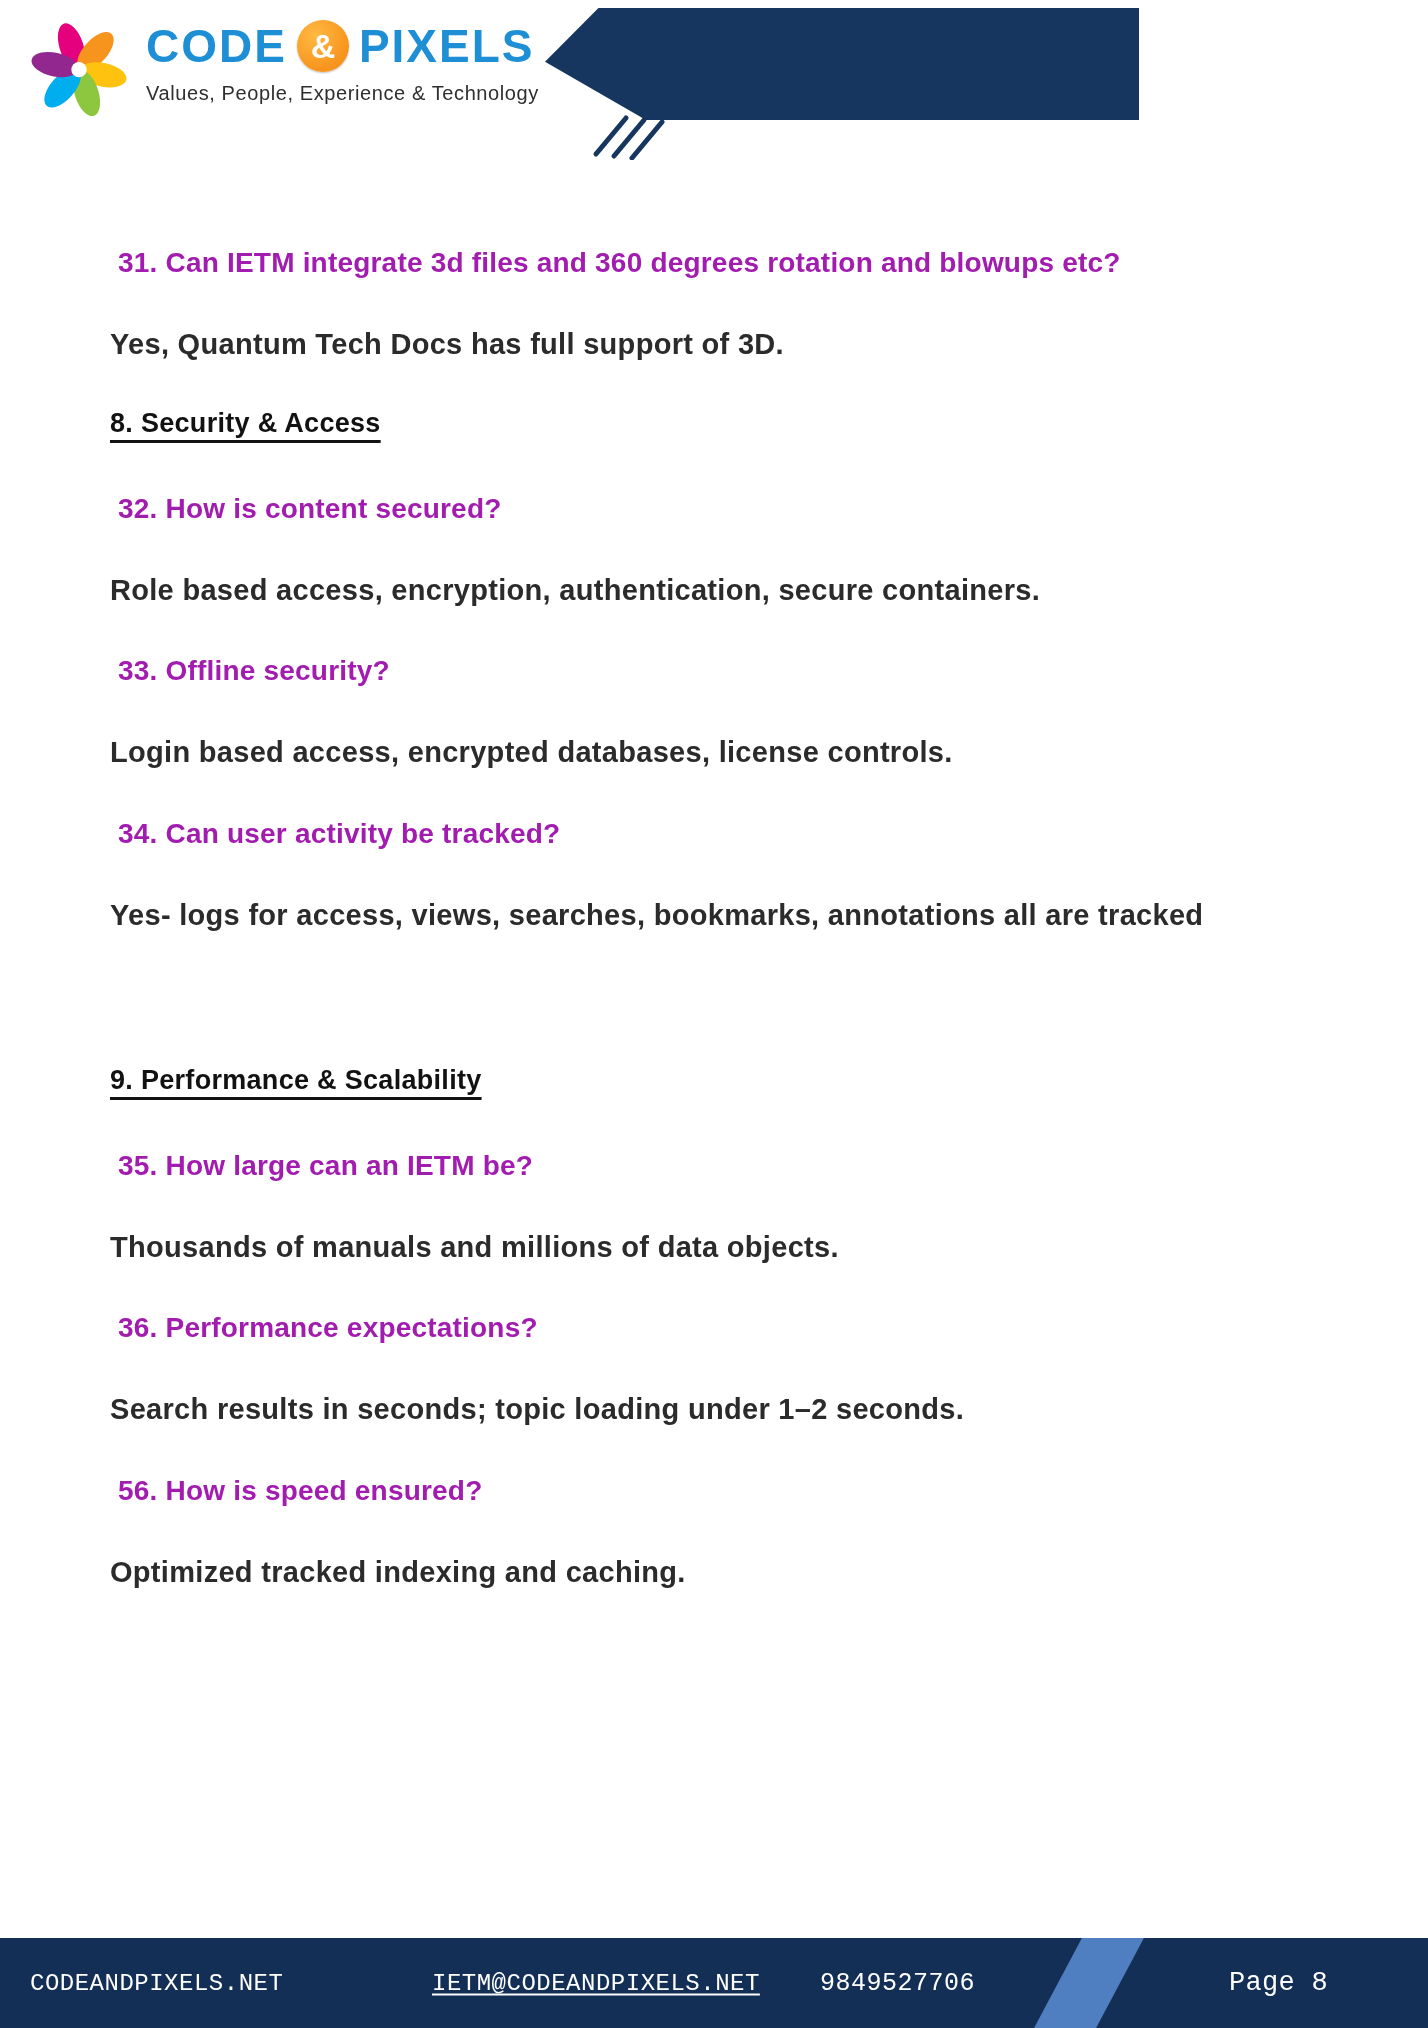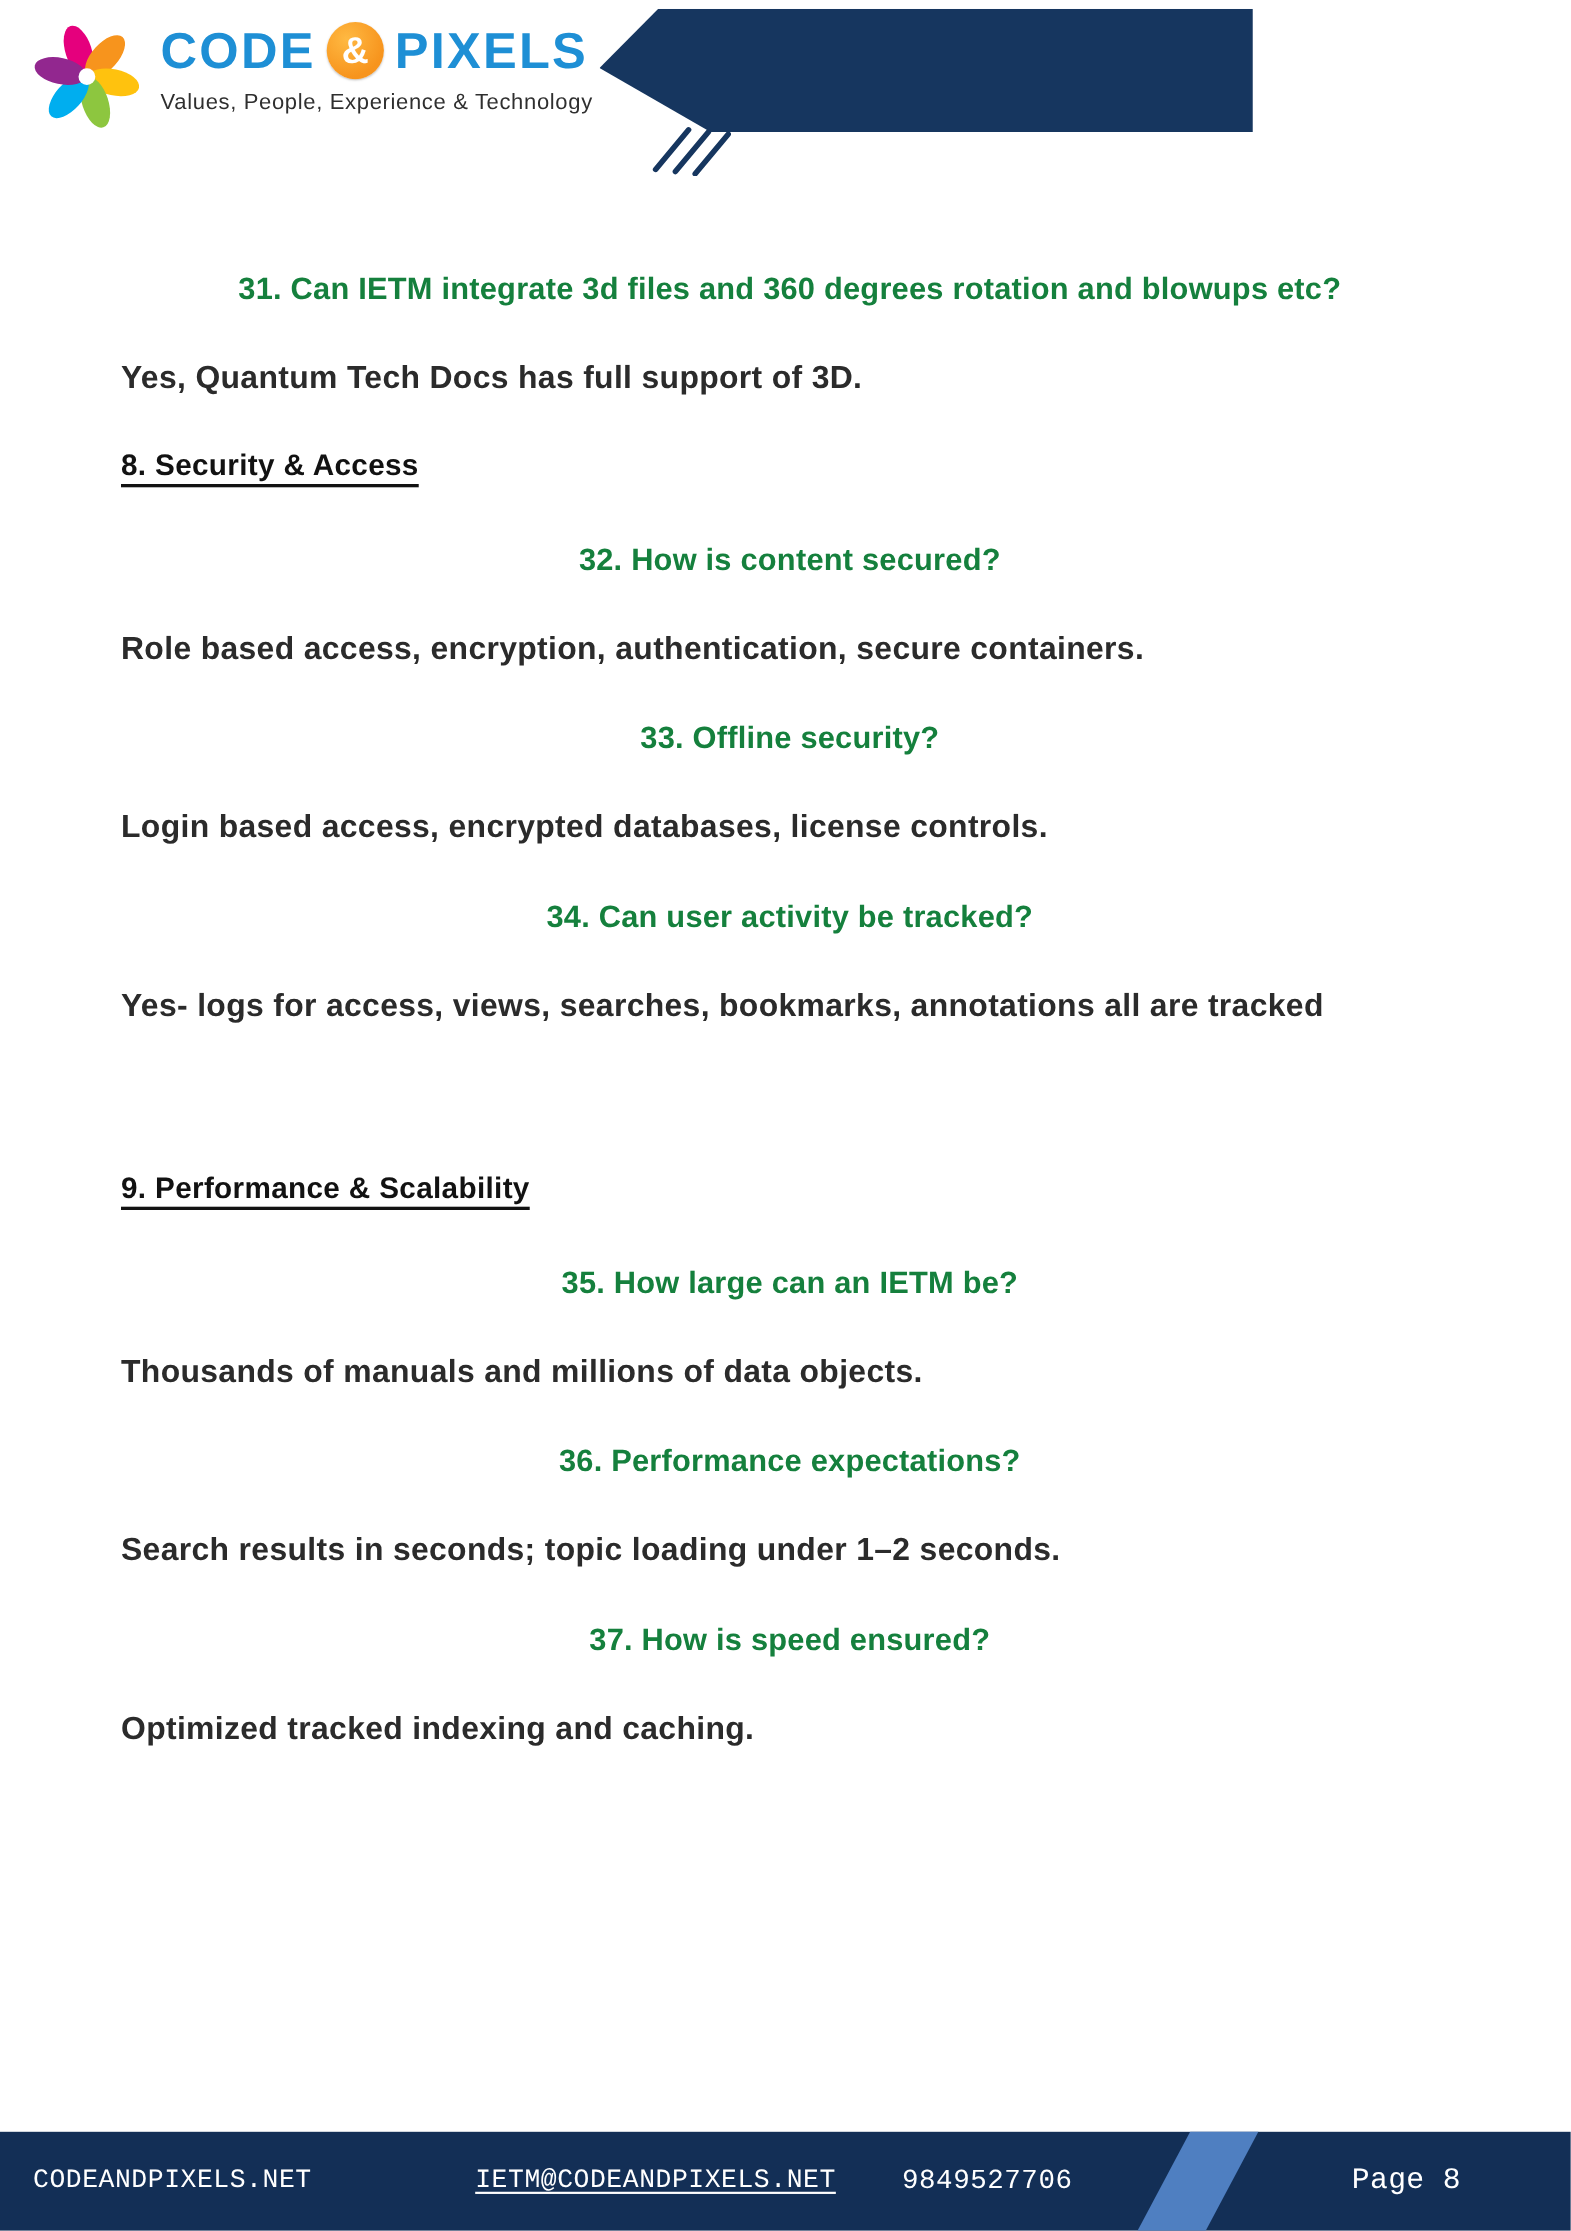--- a/index.html
+++ b/index.html
@@ -37,23 +37,23 @@
     box-shadow:0 1px 2px rgba(0,0,0,0.25);
   }
   .tagline {
     margin-top:10px; font-size:20px; color:#2f2f2f; letter-spacing:0.6px;
   }
 
   
   .content { position:absolute; top:245px; left:110px; width:1208px; }
 
   .question {
-    font-size:28px; font-weight:bold; color:#15803d;
+    font-size:28px; font-weight:bold; color:#a21caf;
     line-height:1.25; letter-spacing:0.2px;
-    padding-left:8px; margin-bottom:46px;text-align:center;
+    padding-left:8px; margin-bottom:46px;
   }
   .answer {
     font-size:29px; font-weight:bold; color:#2b2b2b;
     line-height:1.3; letter-spacing:0.3px;
     margin-bottom:44px;
   }
   .section-heading {
     font-size:27px; font-weight:bold; color:#121212;
     text-decoration:underline; text-decoration-thickness:3px; text-underline-offset:8px;
     letter-spacing:0.3px;
@@ -137,21 +137,21 @@
   <div class="answer">Yes- logs for access, views, searches, bookmarks, annotations all are tracked</div>
 
   <div class="section-heading">9. Performance &amp; Scalability</div>
 
   <div class="question">35. How large can an IETM be?</div>
   <div class="answer">Thousands of manuals and millions of data objects.</div>
 
   <div class="question">36. Performance expectations?</div>
   <div class="answer">Search results in seconds; topic loading under 1–2 seconds.</div>
 
-  <div class="question">37. How is speed ensured?</div>
+  <div class="question">56. How is speed ensured?</div>
   <div class="answer">Optimized tracked indexing and caching.</div>
 
 </div>
 
 <div class="footer">
   <div class="footer-accent"></div>
 
   <span class="footer-text footer-site">CODEANDPIXELS.NET</span>
   <a class="footer-text footer-email">IETM@CODEANDPIXELS.NET</a>
   <span class="footer-text footer-phone">9849527706</span>

